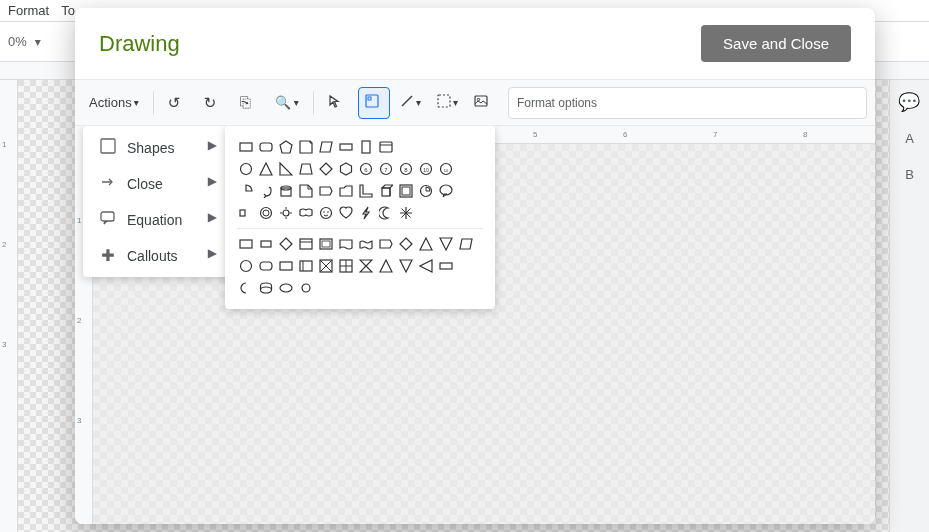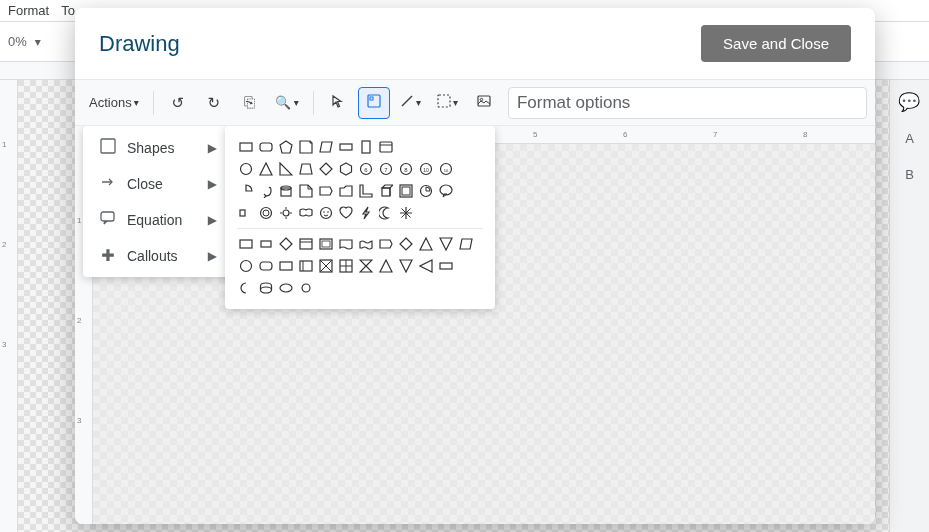--- a/index.html
+++ b/index.html
@@ -81,21 +81,21 @@
       display: flex;
       align-items: center;
       justify-content: space-between;
       padding: 0 24px;
       border-bottom: 1px solid #e8eaed;
       flex-shrink: 0;
     }
     .dialog-title {
       font-size: 22px;
       font-weight: 400;
-      color: #0c4a6e;
+      color: #4d7c0f;
     }
     .save-close-btn {
       background: #737373;
       color: #fff;
       border: none;
       border-radius: 4px;
       padding: 10px 22px;
       font-size: 15px;
       font-weight: 500;
       cursor: pointer;
@@ -112,21 +112,21 @@
       border-bottom: 1px solid #e8eaed;
       background: #f8f9fa;
       flex-shrink: 0;
       position: relative;
     }
     .toolbar-btn {
       height: 32px;
       min-width: 32px;
       display: flex;
       align-items: center;
-      justify-content: center;
+      justify-content: flex-start;
       border-radius: 4px;
       cursor: pointer;
       color: #3c4043;
       font-size: 13px;
       padding: 0 6px;
       border: none;
       background: transparent;
       gap: 2px;
     }
     .toolbar-btn.active { background: #e8f0fe; color: #1a73e8; border: 1px solid #1a73e8; }
@@ -135,21 +135,21 @@
       height: 24px;
       background: #dadce0;
       margin: 0 4px;
     }
     .toolbar-format-options {
       flex: 1;
       display: flex;
       align-items: center;
       padding-left: 8px;
       color: #5f6368;
-      font-size: 17px;
+      font-size: 12px;
       height: 32px;
       background: #fff;
       border-radius: 4px;
       border: 1px solid #dadce0;
       margin-left: 4px;
     }
 
     
     .dialog-body {
       flex: 1;
@@ -164,21 +164,20 @@
       left: 0;
       width: 150px;
       background: #fff;
       border-radius: 4px;
       box-shadow: 0 2px 10px rgba(0,0,0,0.2);
       z-index: 100;
       padding: 4px 0;
     }
     .menu-item {
       display: flex;
-      align-items: center;
       padding: 8px 16px;
       font-size: 14px;
       color: #3c4043;
       cursor: pointer;
       justify-content: space-between;
       gap: 12px;
     }
     .menu-item-left {
       display: flex;
       align-items: center;

